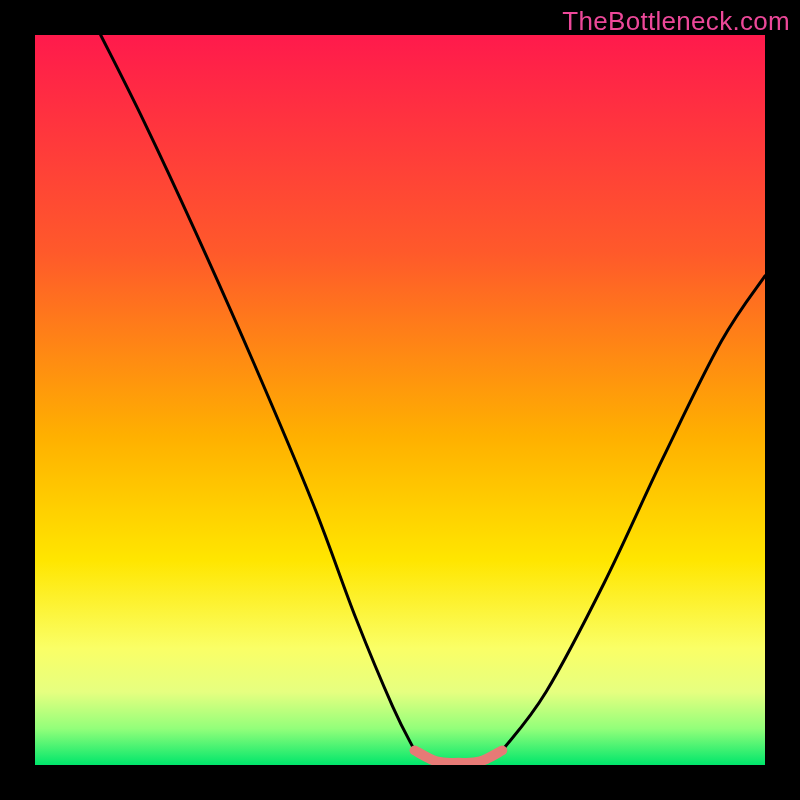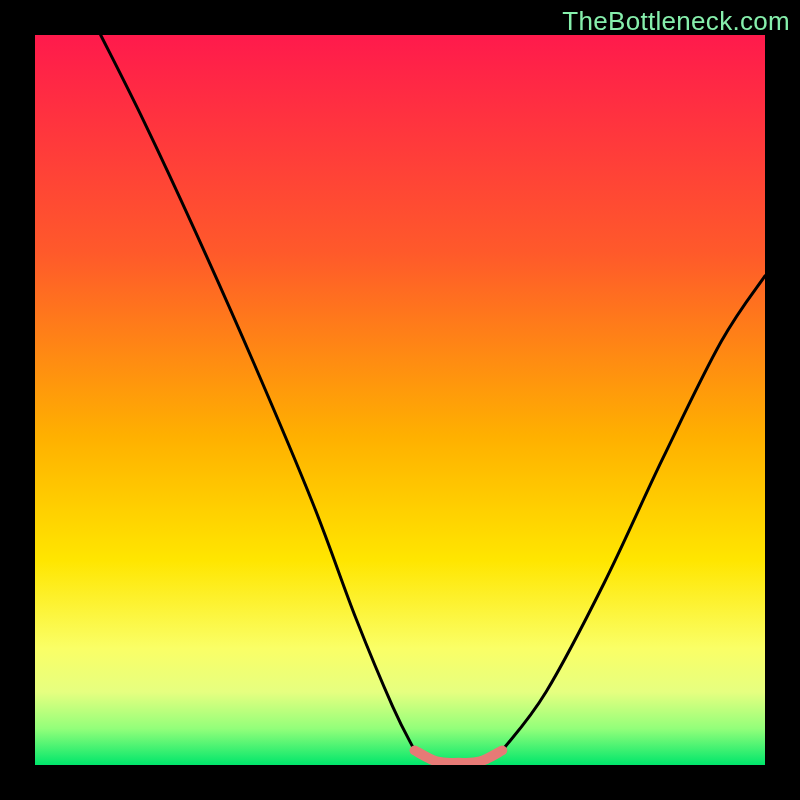--- a/index.html
+++ b/index.html
@@ -35,21 +35,21 @@
     position: absolute;
     left: 0;
     top: 0;
     width: 100%;
     height: 100%;
   }
   .watermark {
     position: absolute;
     top: 6px;
     right: 10px;
-    color: #86efac;
+    color: #ec4899;
     font-size: 26px;
     font-weight: 500;
     letter-spacing: 0.3px;
   }
 </style>
 </head>
 <body>
 
 <div class="frame">
 

